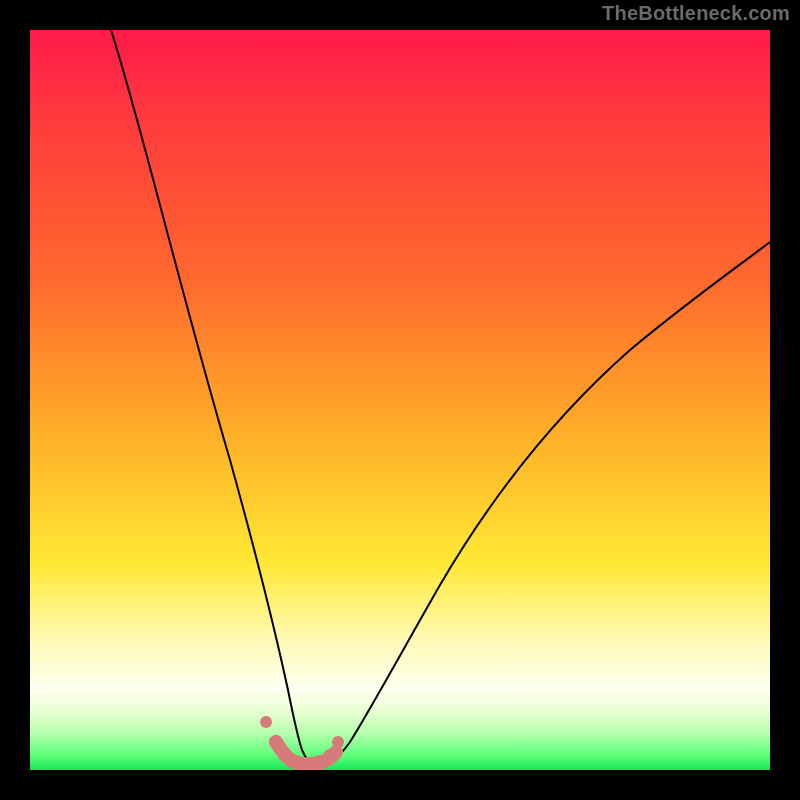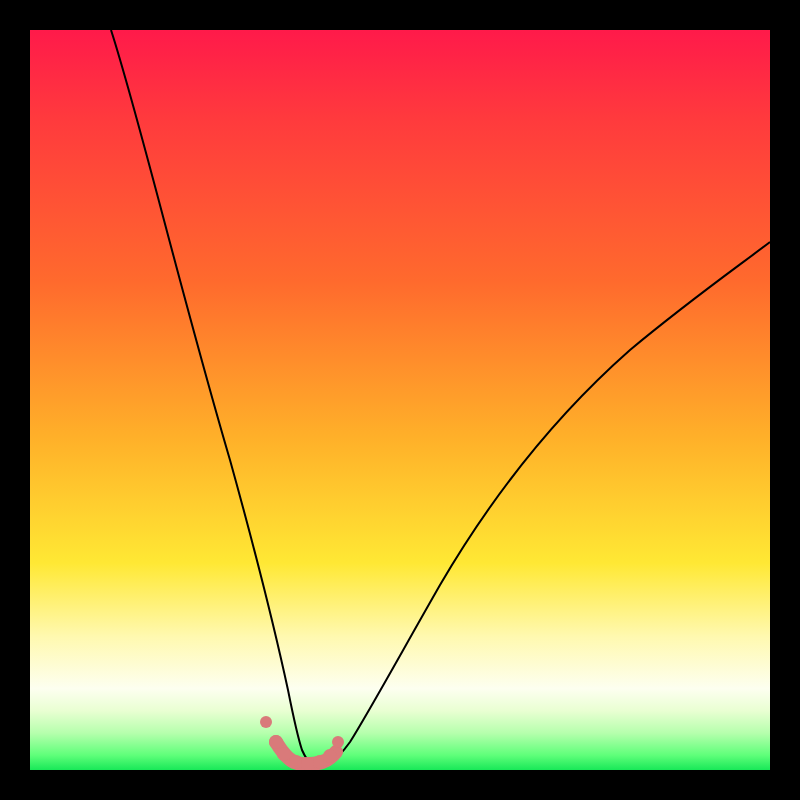--- a/index.html
+++ b/index.html
@@ -68,20 +68,21 @@
   .mainpath {
     stroke: #000;
     stroke-width: 2;
     fill: none;
   }
 </style>
 </head>
 <body>
 
 <div class="stage">
+  <div class="watermark">TheBottleneck.com</div>
 
   <div class="plot">
     <div class="gradient"></div>
 
     <svg class="curve" viewBox="0 0 740 740" preserveAspectRatio="none">
 
       <path class="mainpath" d="M81 0
                C110 90, 150 260, 200 430
                C225 520, 245 600, 258 660
                C264 690, 268 708, 272 720

